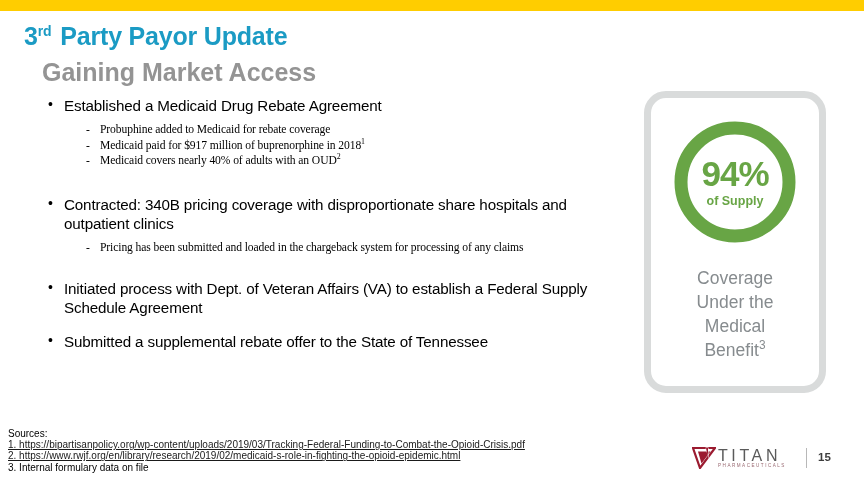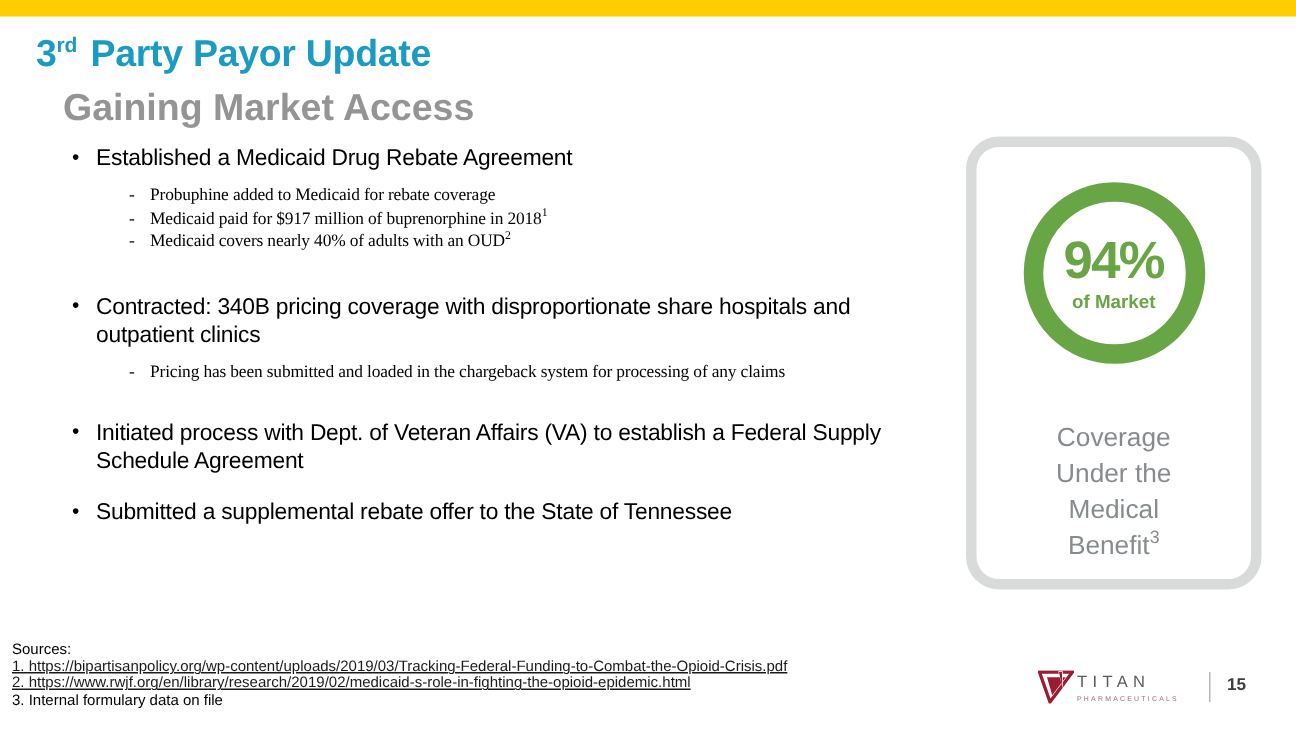--- a/index.html
+++ b/index.html
@@ -96,21 +96,21 @@
   .gap-sm { height: 5px; }
   .gap-md { height: 11px; }
   .gap-lg { height: 13px; }
   sup { font-size: 0.68em; vertical-align: super; line-height: 0; }
 
   
   .callout {
     position: absolute;
     left: 644px;
     top: 91px;
-    width: 197px;
+    width: 182px;
     height: 302px;
     border: 7px solid #d9dbdb;
     border-radius: 22px;
     background: #ffffff;
     box-sizing: border-box;
   }
   .donut-wrap {
     position: absolute;
     left: 50%;
     top: 18px;
@@ -145,21 +145,20 @@
   }
   .callout-caption {
     position: absolute;
     left: 0;
     top: 168px;
     width: 100%;
     text-align: center;
     font-size: 17.5px;
     line-height: 24px;
     color: #868b8e;
-    margin-top: 13px;
   }
 
   
   .sources {
     position: absolute;
     left: 8px;
     top: 428px;
     font-size: 10px;
     line-height: 11.2px;
     color: #000;
@@ -180,21 +179,21 @@
     align-items: center;
   }
   .logo-mark { width: 24px; height: 22px; display: block; }
   .logo-text {
     margin-left: 2px;
     display: flex;
     flex-direction: column;
     justify-content: center;
   }
   .logo-name {
-    font-size: 11px;
+    font-size: 16px;
     letter-spacing: 3.6px;
     color: #5a5a5a;
     line-height: 15px;
   }
   .logo-sub {
     font-size: 4.6px;
     letter-spacing: 1.5px;
     color: #9a6a72;
     line-height: 6px;
     margin-top: 0px;
@@ -252,21 +251,21 @@
 </div>
 
 <div class="callout">
 
   <div class="donut-wrap">
     <svg width="132" height="132" viewBox="0 0 132 132">
       <circle cx="66" cy="66" r="54" fill="none" stroke="#68a545" stroke-width="13"></circle>
     </svg>
     <div class="donut-label">
       <div class="donut-pct">94%</div>
-      <div class="donut-sub">of Market</div>
+      <div class="donut-sub">of Supply</div>
     </div>
   </div>
 
   <div class="callout-caption">
     <div>Coverage</div>
     <div>Under the</div>
     <div>Medical</div>
     <div><span>Benefit</span><sup>3</sup></div>
   </div>
 

